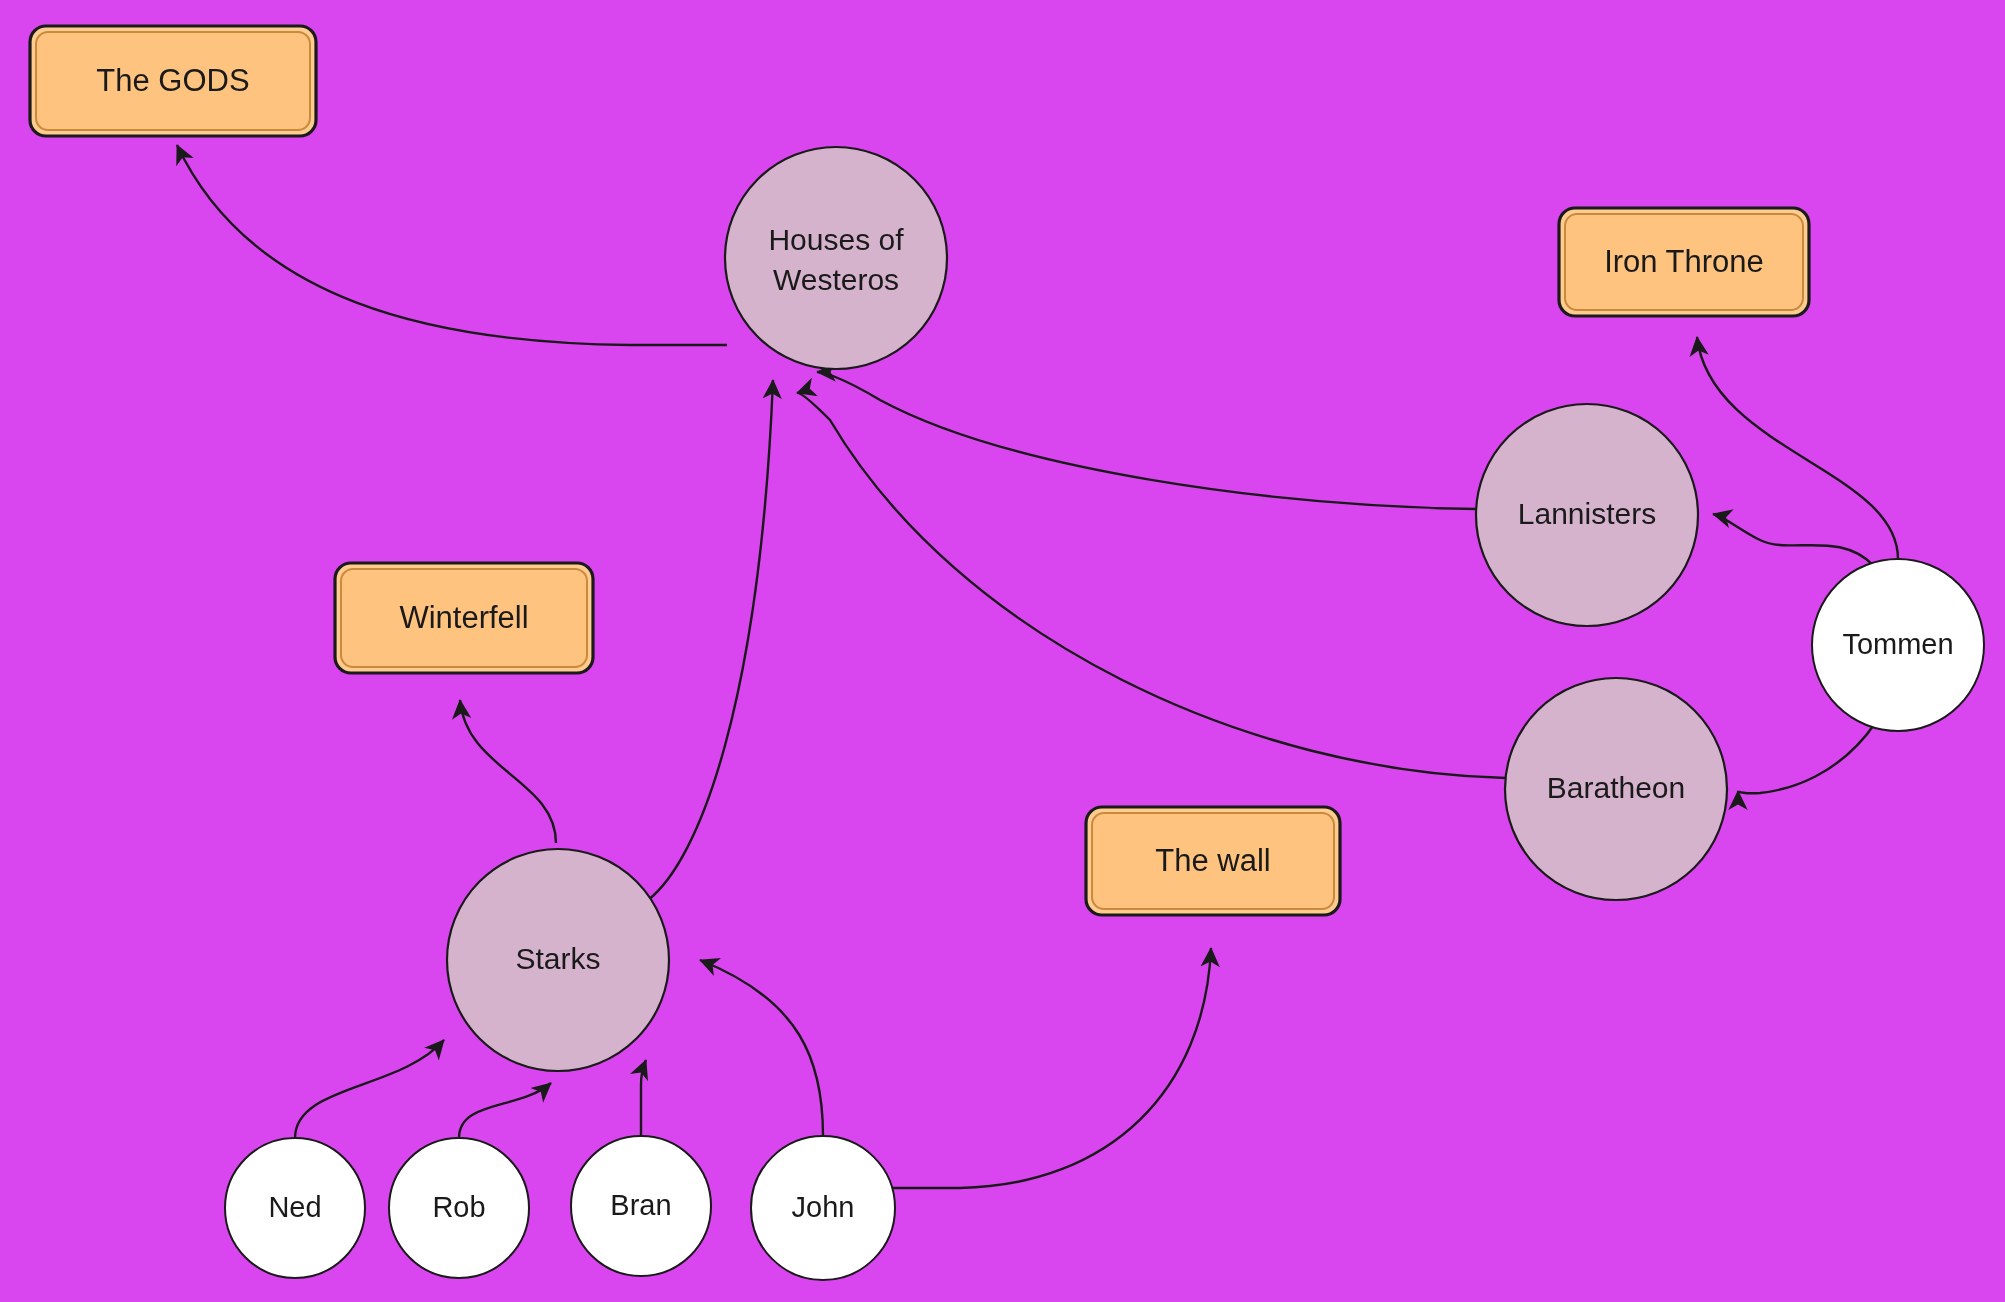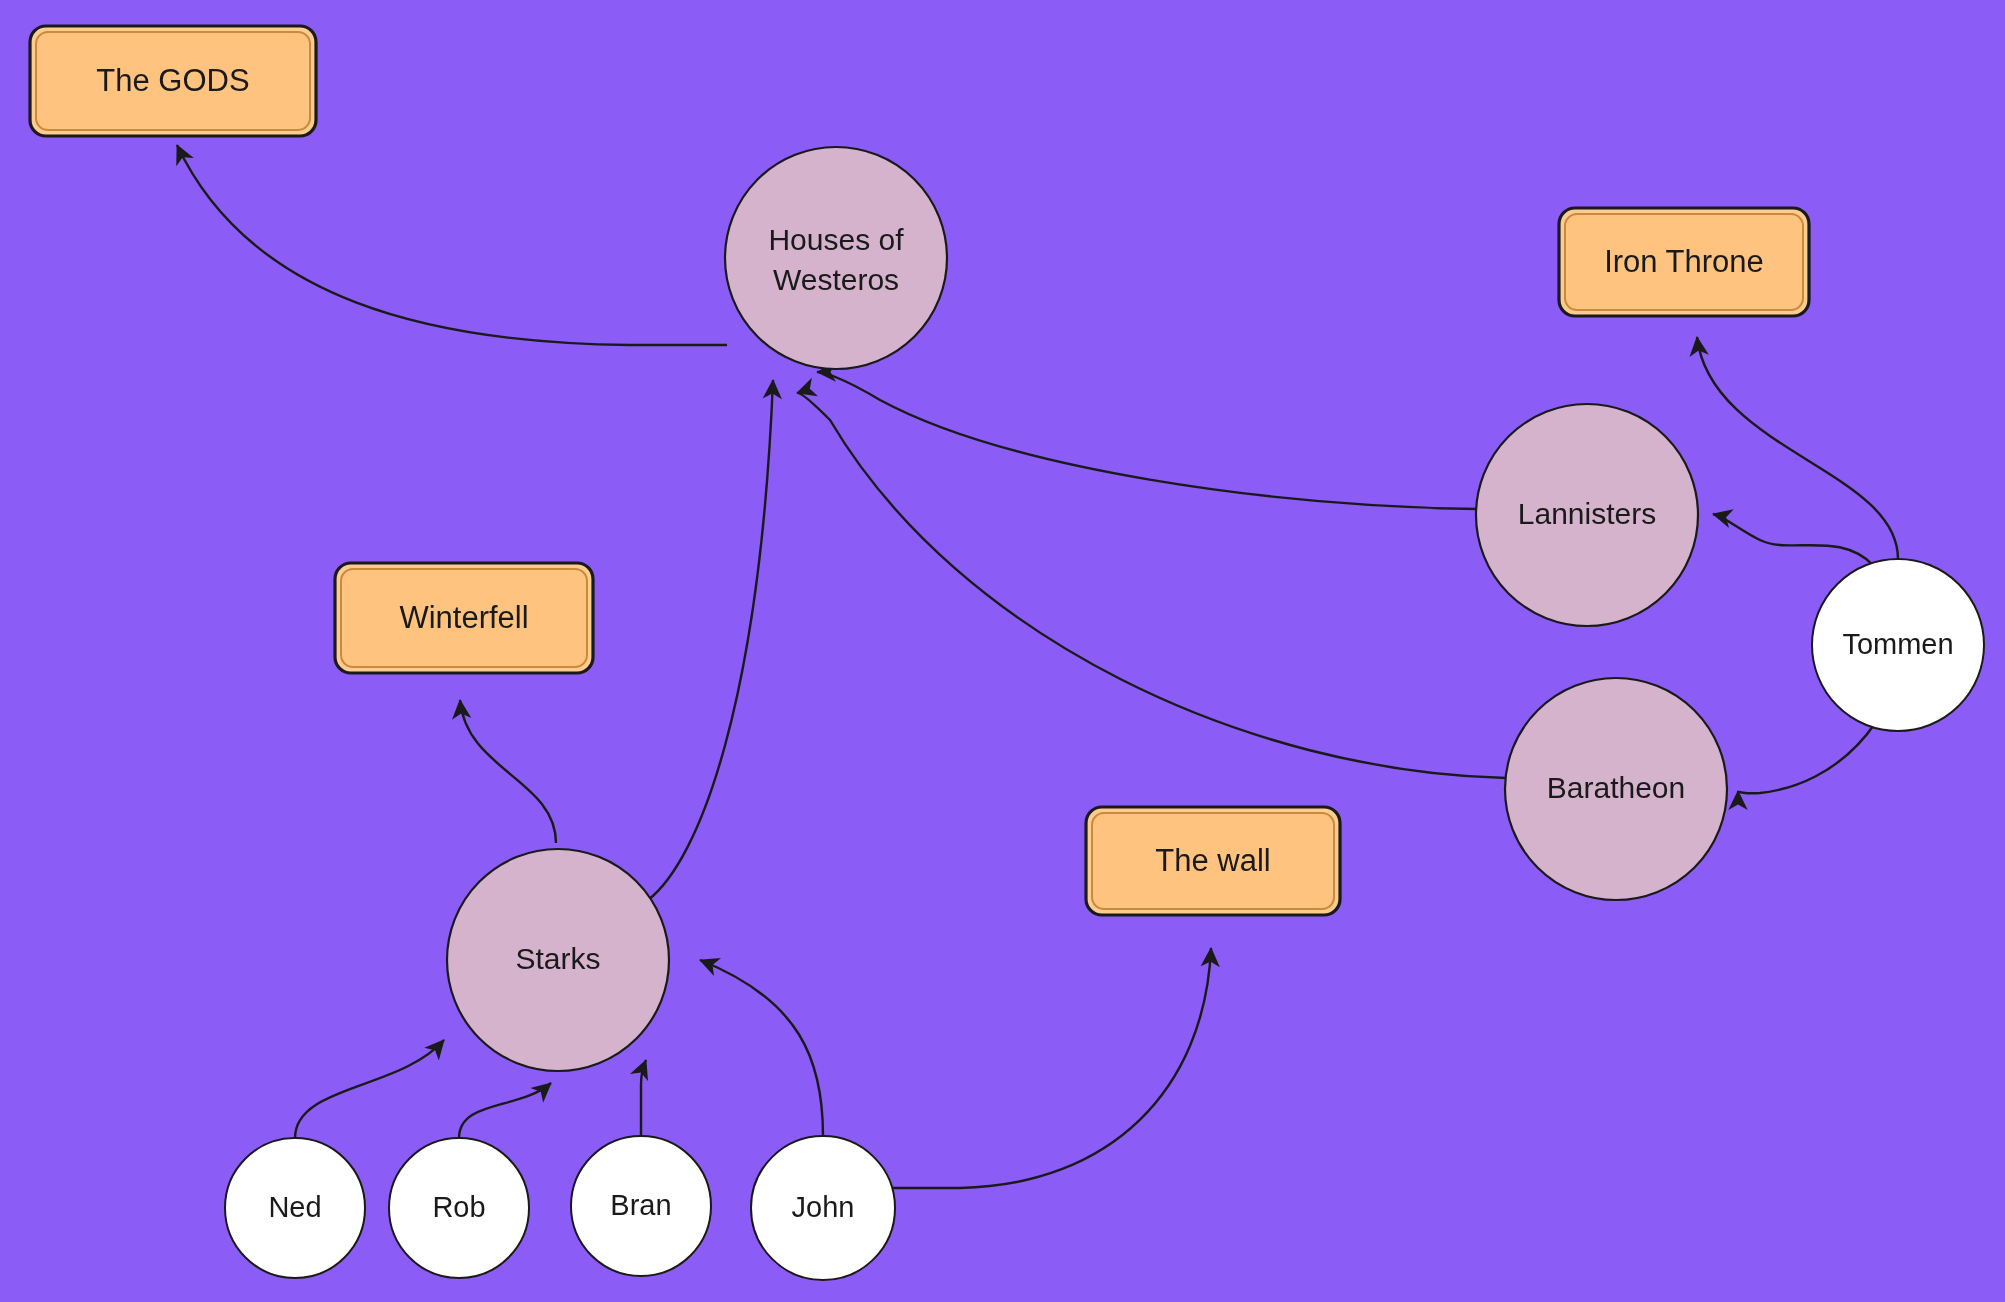--- a/index.html
+++ b/index.html
@@ -10,21 +10,21 @@
   body {
     width: 2005px;
     height: 1302px;
     overflow: hidden;
     font-family: "Liberation Sans", sans-serif;
   }
   #diagram-root {
     position: relative;
     width: 2005px;
     height: 1302px;
-    background: #8b5cf6;
+    background: #d946ef;
   }
   svg#graph {
     display: block;
     width: 2005px;
     height: 1302px;
   }
   .node-shape-circle {
     stroke: #1a1a1a;
     stroke-width: 2.2;
   }

